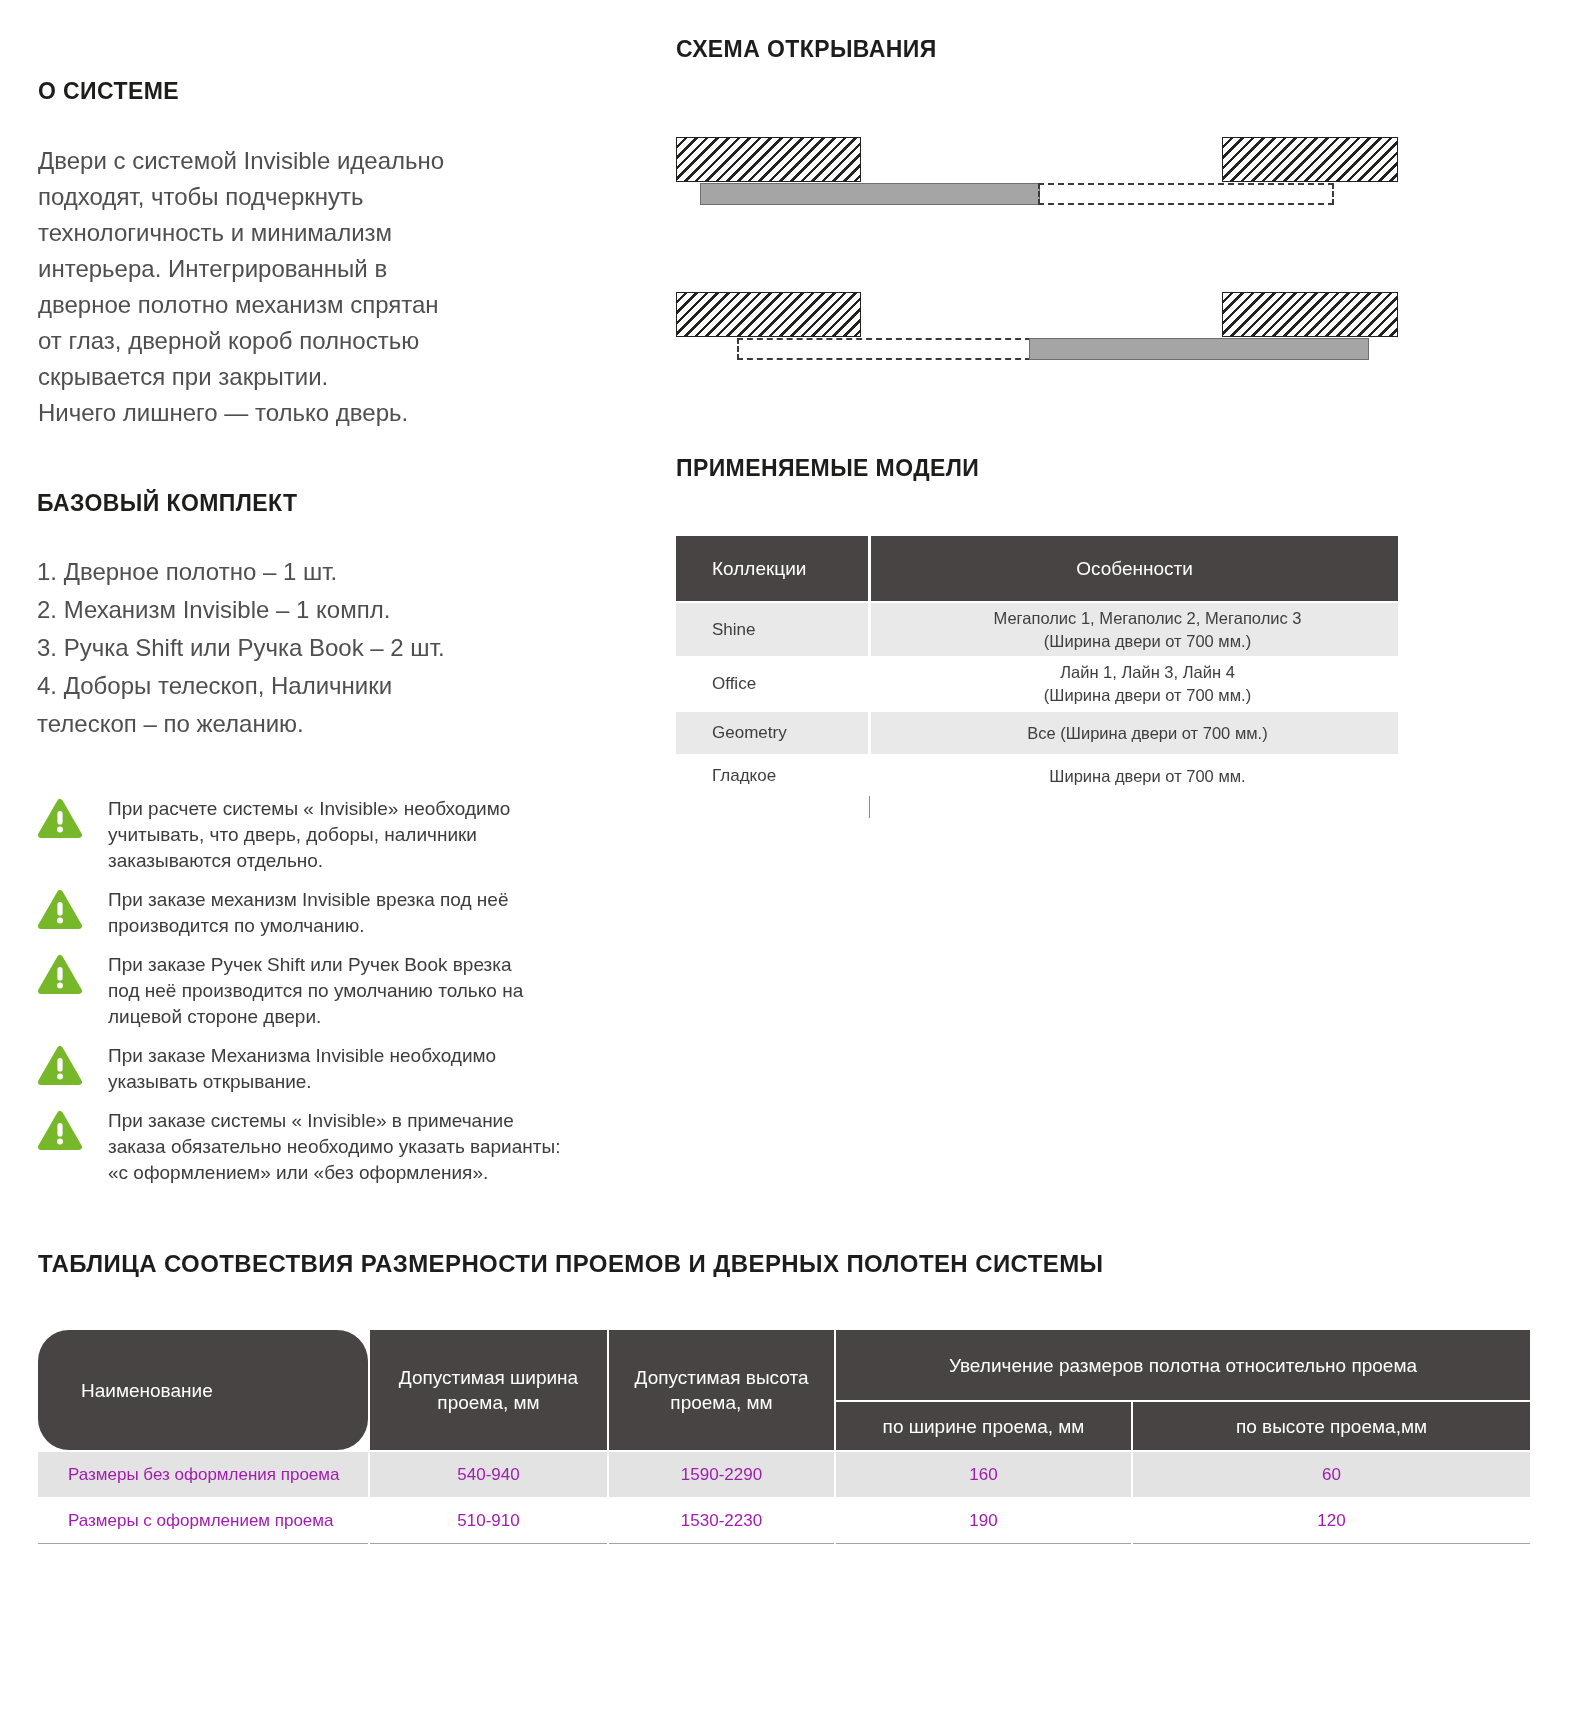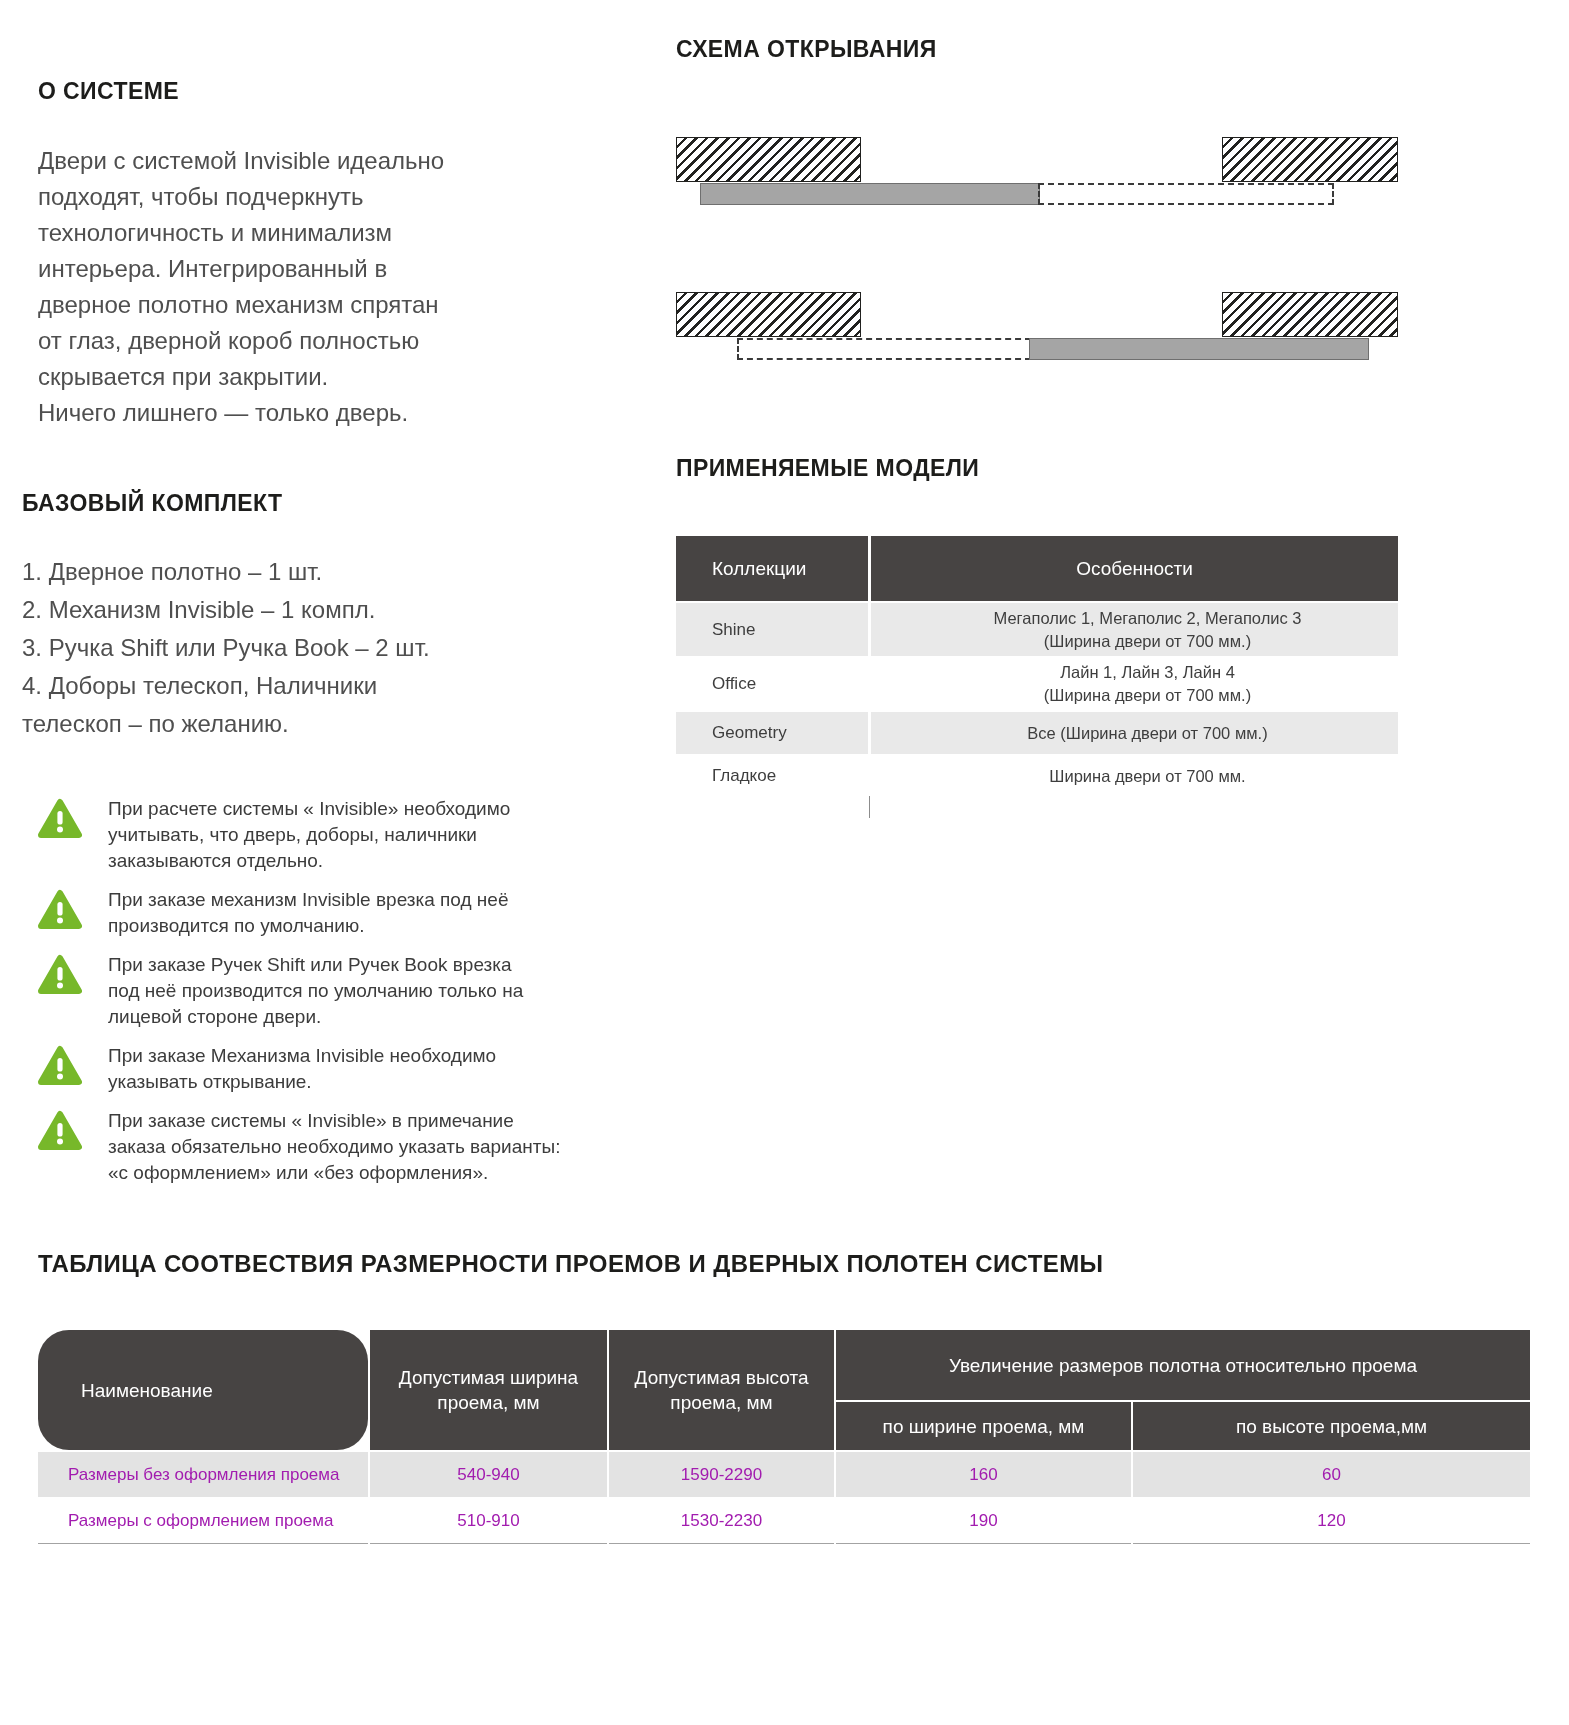--- a/index.html
+++ b/index.html
@@ -16,21 +16,21 @@
   }
   .pre { white-space: pre-line; }
 
   
   .about { position: absolute; left: 38px; top: 49px; width: 520px; margin-top: 29px; }
   .about .body-text {
     margin-top: 38px; font-size: 24px; line-height: 36px; color: #4f4f4f;
   }
 
   
-  .kit { position: absolute; left: 22px; top: 490px; width: 540px; }
+  .kit { position: absolute; left: 37px; top: 490px; width: 540px; }
   .kit-list { margin-top: 36px; }
   .kit-item { font-size: 24px; line-height: 38px; color: #4f4f4f; }
 
   
   .warnings { position: absolute; left: 38px; top: 796px; width: 545px; }
   .warning { display: flex; align-items: flex-start; margin-bottom: 13px; }
   .warn-icon { flex: 0 0 44px; margin-right: 26px; margin-top: 2px; }
   .warn-text { font-size: 19px; line-height: 26px; color: #3c3c3c; }
 
   

